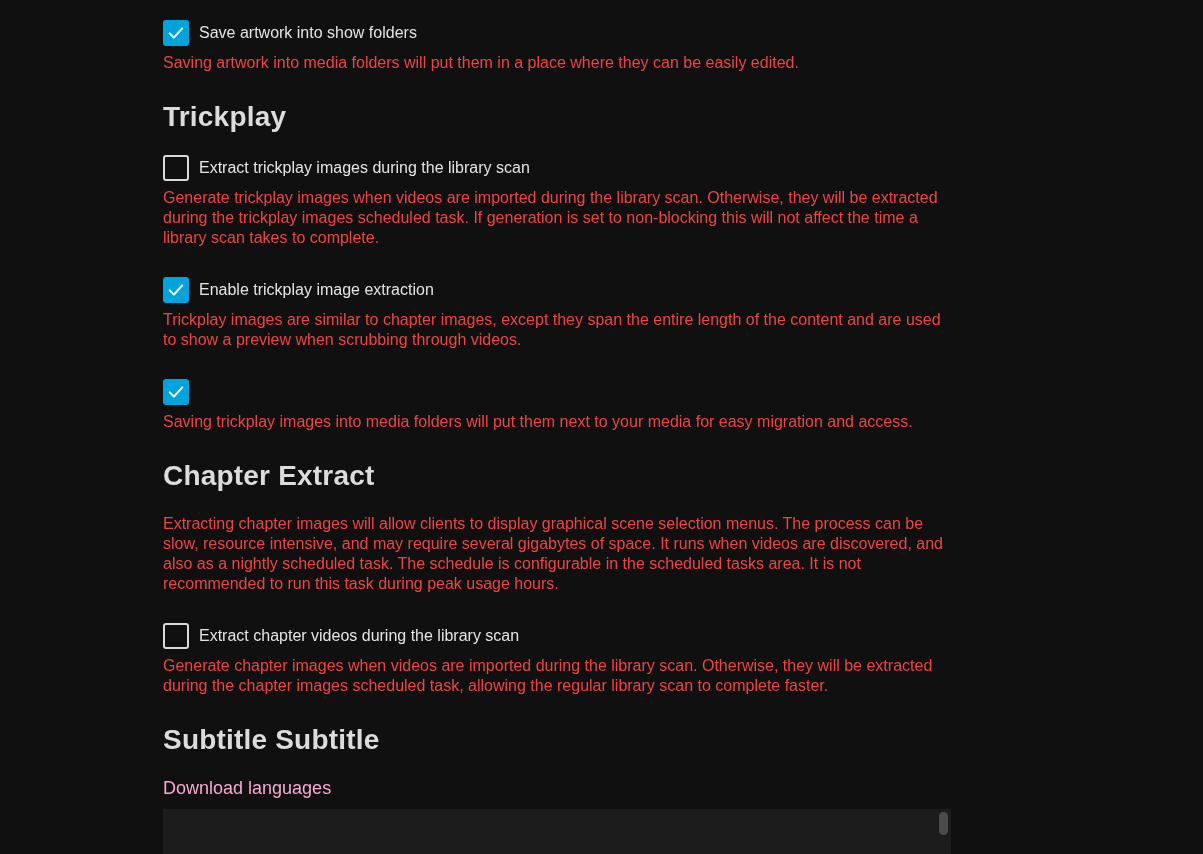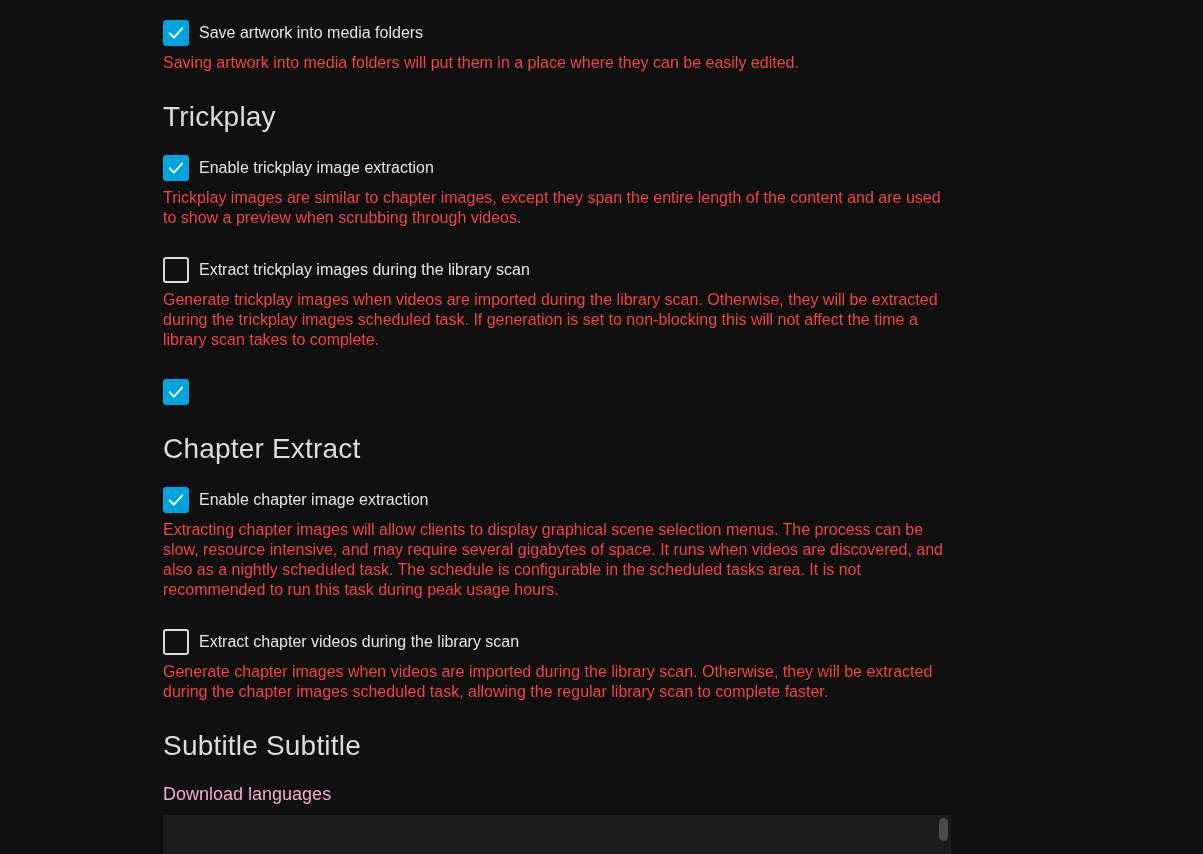--- a/index.html
+++ b/index.html
@@ -60,21 +60,21 @@
   .option-desc {
     margin-top: 7px;
     font-size: 16px;
     line-height: 20px;
     color: #ef4444;
   }
   h2.section-title {
     margin: 4px 0 23px 0;
     font-size: 28px;
     line-height: 30px;
-    font-weight: 400;
+    font-weight: 700;
     color: #dcdcdc;
     letter-spacing: 0.2px;
   }
   .field-label {
     font-size: 18px;
     line-height: 21px;
     color: #f9a8d4;
     margin: 0 0 10px 0;
   }
   .language-list {
@@ -101,70 +101,63 @@
 
 <div class="content">
 
   <div class="option">
     <div class="option-row">
       <span class="checkbox checked">
         <svg class="check-icon" viewBox="0 0 24 24">
           <path d="M4.5 12.5l5 5L19.5 6.5" stroke="#ffffff" stroke-width="2.4" fill="none" stroke-linecap="round" stroke-linejoin="round"></path>
         </svg>
       </span>
-      <span class="option-label">Save artwork into media folders</span>
+      <span class="option-label">Save artwork into show folders</span>
     </div>
     <div class="option-desc">Saving artwork into media folders will put them in a place where they can be easily edited.</div>
   </div>
 
   <h2 class="section-title">Trickplay</h2>
-
-  <div class="option">
-    <div class="option-row">
-      <span class="checkbox checked">
-        <svg class="check-icon" viewBox="0 0 24 24">
-          <path d="M4.5 12.5l5 5L19.5 6.5" stroke="#ffffff" stroke-width="2.4" fill="none" stroke-linecap="round" stroke-linejoin="round"></path>
-        </svg>
-      </span>
-      <span class="option-label">Enable trickplay image extraction</span>
-    </div>
-    <div class="option-desc">Trickplay images are similar to chapter images, except they span the entire length of the content and are used to show a preview when scrubbing through videos.</div>
-  </div>
 
   <div class="option">
     <div class="option-row">
       <span class="checkbox">
         
       </span>
       <span class="option-label">Extract trickplay images during the library scan</span>
     </div>
     <div class="option-desc">Generate trickplay images when videos are imported during the library scan. Otherwise, they will be extracted during the trickplay images scheduled task. If generation is set to non-blocking this will not affect the time a library scan takes to complete.</div>
   </div>
 
   <div class="option">
     <div class="option-row">
       <span class="checkbox checked">
         <svg class="check-icon" viewBox="0 0 24 24">
           <path d="M4.5 12.5l5 5L19.5 6.5" stroke="#ffffff" stroke-width="2.4" fill="none" stroke-linecap="round" stroke-linejoin="round"></path>
         </svg>
       </span>
+      <span class="option-label">Enable trickplay image extraction</span>
     </div>
+    <div class="option-desc">Trickplay images are similar to chapter images, except they span the entire length of the content and are used to show a preview when scrubbing through videos.</div>
   </div>
-
-  <h2 class="section-title">Chapter Extract</h2>
 
   <div class="option">
     <div class="option-row">
       <span class="checkbox checked">
         <svg class="check-icon" viewBox="0 0 24 24">
           <path d="M4.5 12.5l5 5L19.5 6.5" stroke="#ffffff" stroke-width="2.4" fill="none" stroke-linecap="round" stroke-linejoin="round"></path>
         </svg>
       </span>
-      <span class="option-label">Enable chapter image extraction</span>
     </div>
+    <div class="option-desc">Saving trickplay images into media folders will put them next to your media for easy migration and access.</div>
+  </div>
+
+  <h2 class="section-title">Chapter Extract</h2>
+
+  <div class="option">
     <div class="option-desc">Extracting chapter images will allow clients to display graphical scene selection menus. The process can be slow, resource intensive, and may require several gigabytes of space. It runs when videos are discovered, and also as a nightly scheduled task. The schedule is configurable in the scheduled tasks area. It is not recommended to run this task during peak usage hours.</div>
   </div>
 
   <div class="option">
     <div class="option-row">
       <span class="checkbox">
         
       </span>
       <span class="option-label">Extract chapter videos during the library scan</span>
     </div>

